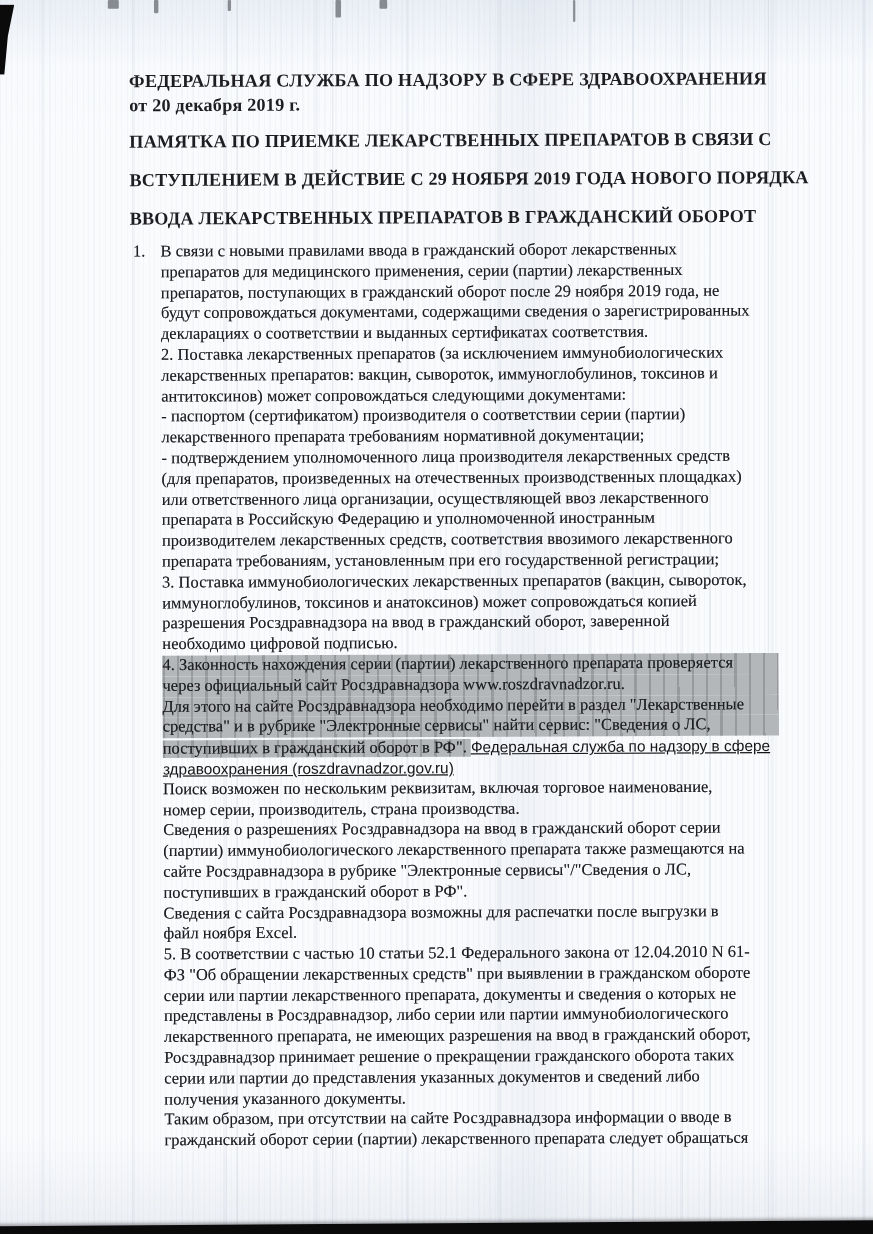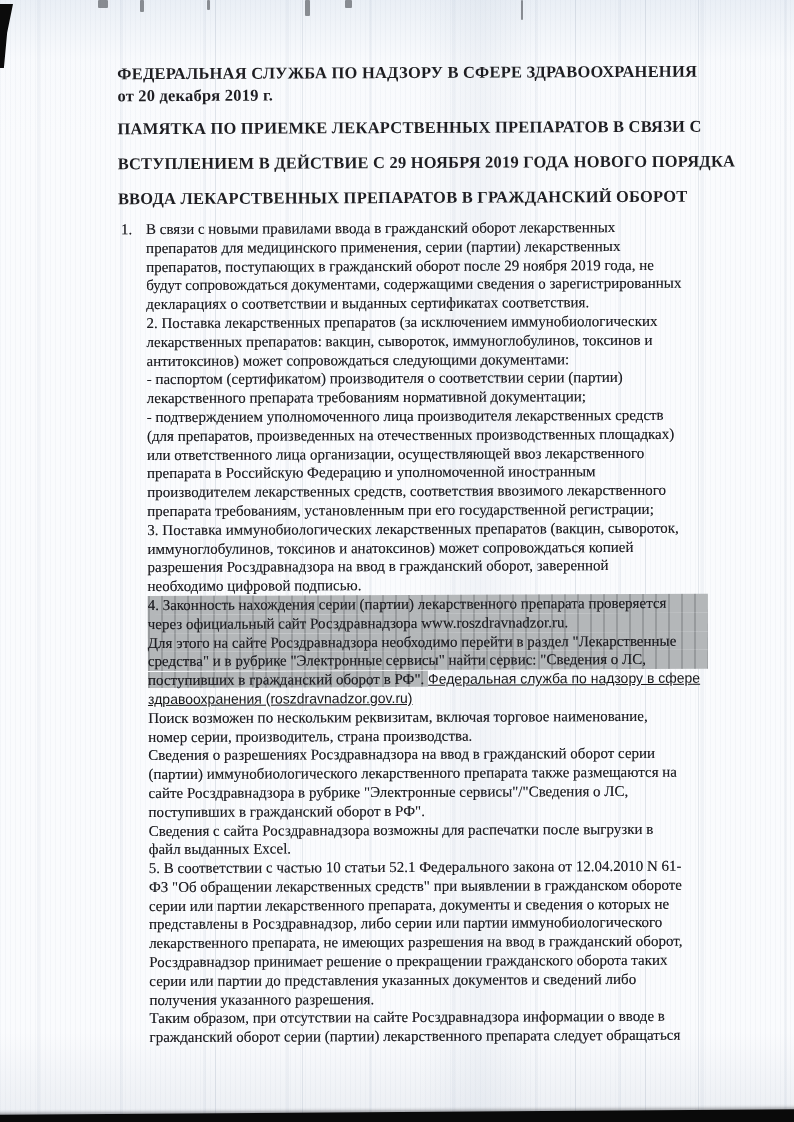--- a/index.html
+++ b/index.html
@@ -98,29 +98,29 @@
         <div class="line hl"><span class="plain">средства" и в рубрике "Электронные сервисы" найти сервис: "Сведения о ЛС,</span></div>
         <div class="line"><span class="hl">поступивших в гражданский оборот в РФ". </span><span class="link">Федеральная служба по надзору в сфере</span></div>
         <div class="line"><span class="link">здравоохранения (roszdravnadzor.gov.ru)</span></div>
         <div class="line"><span class="plain">Поиск возможен по нескольким реквизитам, включая торговое наименование,</span></div>
         <div class="line"><span class="plain">номер серии, производитель, страна производства.</span></div>
         <div class="line"><span class="plain">Сведения о разрешениях Росздравнадзора на ввод в гражданский оборот серии</span></div>
         <div class="line"><span class="plain">(партии) иммунобиологического лекарственного препарата также размещаются на</span></div>
         <div class="line"><span class="plain">сайте Росздравнадзора в рубрике "Электронные сервисы"/"Сведения о ЛС,</span></div>
         <div class="line"><span class="plain">поступивших в гражданский оборот в РФ".</span></div>
         <div class="line"><span class="plain">Сведения с сайта Росздравнадзора возможны для распечатки после выгрузки в</span></div>
-        <div class="line"><span class="plain">файл выданных Excel.</span></div>
+        <div class="line"><span class="plain">файл ноября Excel.</span></div>
         <div class="line"><span class="plain">5. В соответствии с частью 10 статьи 52.1 Федерального закона от 12.04.2010 N 61-</span></div>
         <div class="line"><span class="plain">ФЗ "Об обращении лекарственных средств" при выявлении в гражданском обороте</span></div>
         <div class="line"><span class="plain">серии или партии лекарственного препарата, документы и сведения о которых не</span></div>
         <div class="line"><span class="plain">представлены в Росздравнадзор, либо серии или партии иммунобиологического</span></div>
         <div class="line"><span class="plain">лекарственного препарата, не имеющих разрешения на ввод в гражданский оборот,</span></div>
         <div class="line"><span class="plain">Росздравнадзор принимает решение о прекращении гражданского оборота таких</span></div>
         <div class="line"><span class="plain">серии или партии до представления указанных документов и сведений либо</span></div>
-        <div class="line"><span class="plain">получения указанного разрешения.</span></div>
+        <div class="line"><span class="plain">получения указанного документы.</span></div>
         <div class="line"><span class="plain">Таким образом, при отсутствии на сайте Росздравнадзора информации о вводе в</span></div>
         <div class="line"><span class="plain">гражданский оборот серии (партии) лекарственного препарата следует обращаться</span></div>
       </div>
 
   </div>
 
   <div class="artifact bottom-band"></div>
 </div>
 
 </body></html>

